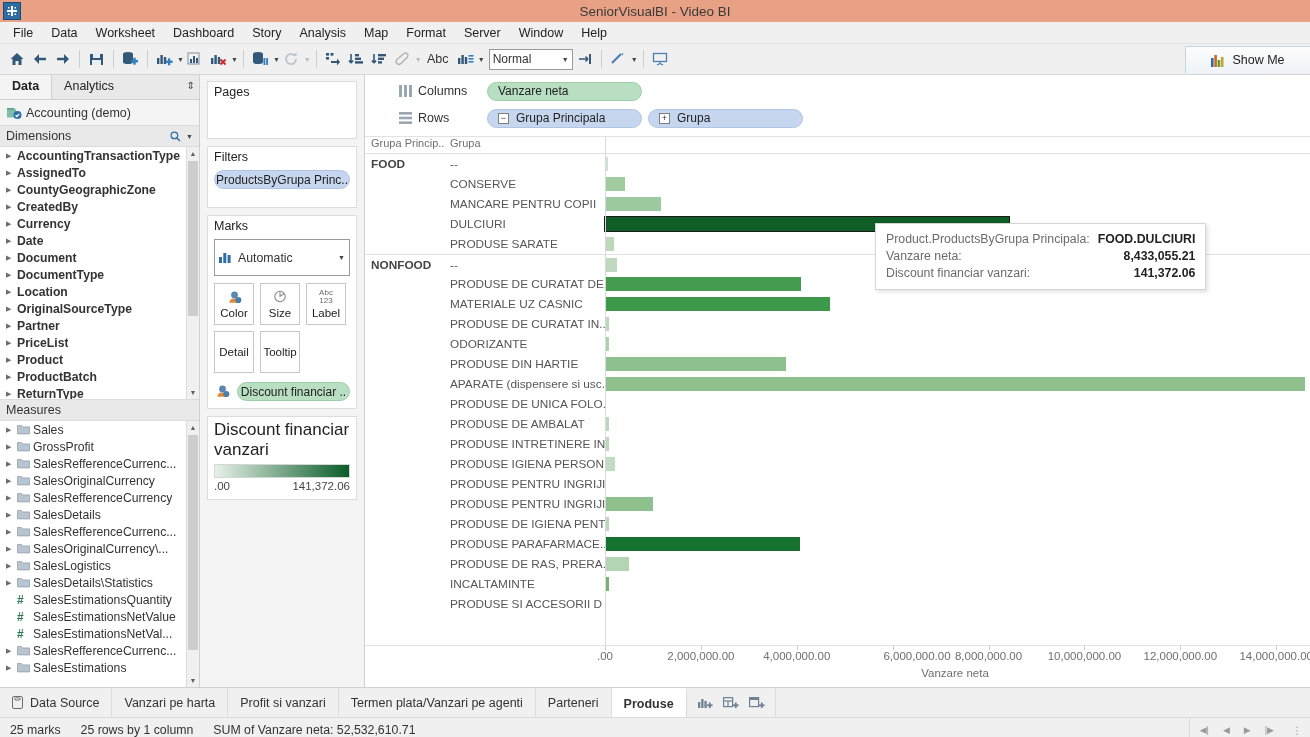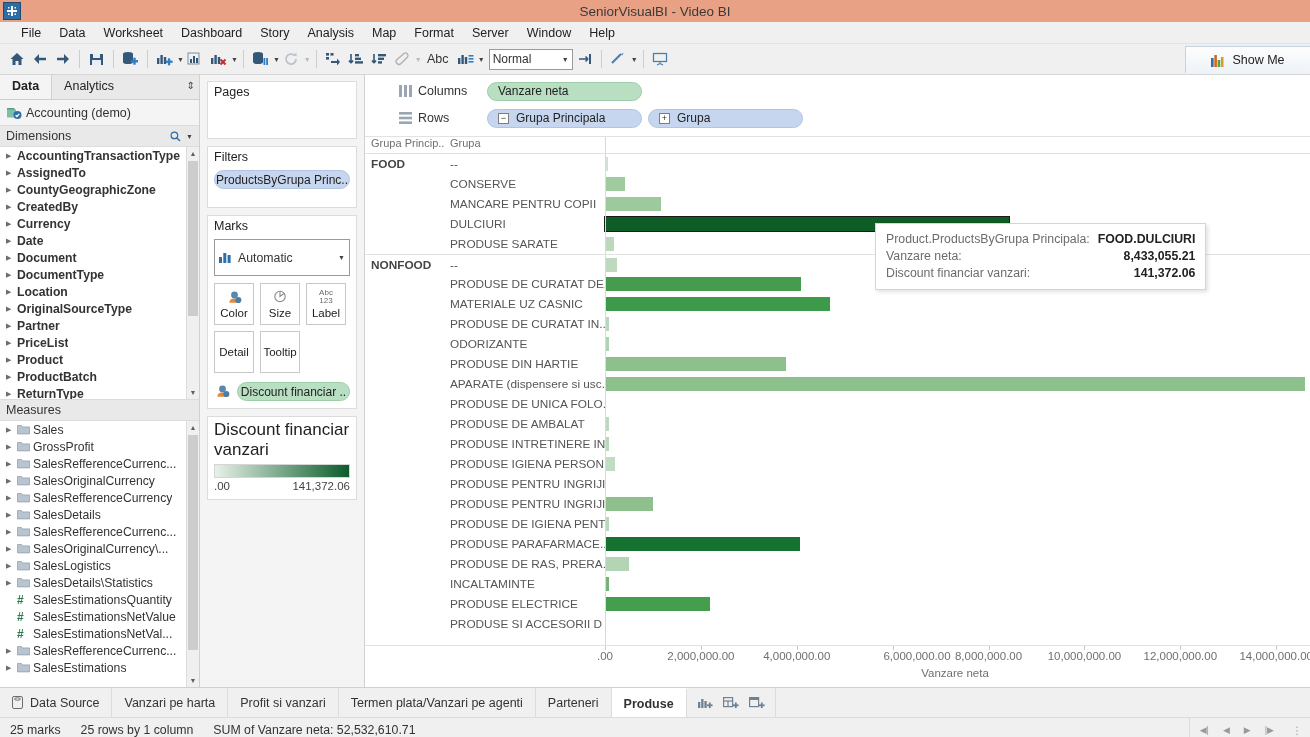--- a/index.html
+++ b/index.html
@@ -20,21 +20,21 @@
     border:1px solid #1c4c75; display:flex; align-items:center;
     justify-content:center; color:#fff; font-size:10px; line-height:1;
   }
   .tb-title {
     position:absolute; left:0; right:0; text-align:center;
     font-size:13.5px; color:#3a3a3a;
   }
   
   .menubar {
     height:22px; background:#f0f0f0; display:flex; align-items:center;
-    padding-left:12px; border-bottom:1px solid #e3e3e3;
+    padding-left:4px; border-bottom:1px solid #e3e3e3;
   }
   .menubar .mi {
     padding:2px 9px; font-size:12.5px; color:#222; cursor:default;
   }
   
   .toolbar {
     height:31px; background:#f0f0f0; display:flex; align-items:center;
     padding-left:5px; border-bottom:1px solid #d6d6d6; position:relative;
   }
   .tbtn {
@@ -920,27 +920,20 @@
           </div>
           <div class="vrow">
             <div class="g1"></div>
             <div class="g2">INCALTAMINTE</div>
             <div class="plot">
               <div class="bar" style="width: 3.59589px; background: rgb(119, 179, 119);"></div>
             </div>
           </div>
           <div class="vrow">
             <div class="g1"></div>
-            <div class="g2">PRODUSE ELECTRICE</div>
-            <div class="plot">
-              <div class="bar" style="width: 104.521px; background: rgb(69, 157, 78);"></div>
-            </div>
-          </div>
-          <div class="vrow">
-            <div class="g1"></div>
             <div class="g2">PRODUSE SI ACCESORII D</div>
             <div class="plot">
               <div class="bar" style="width: 0px; background: rgb(220, 236, 220);"></div>
             </div>
           </div>
         </div>
       <div class="tooltip" id="tooltip" style="left:510px;top:86px">
         <div class="tt-line">
           <span class="tt-k">Product.ProductsByGrupa Principala:</span>
           <span class="tt-v">FOOD.DULCIURI</span>

